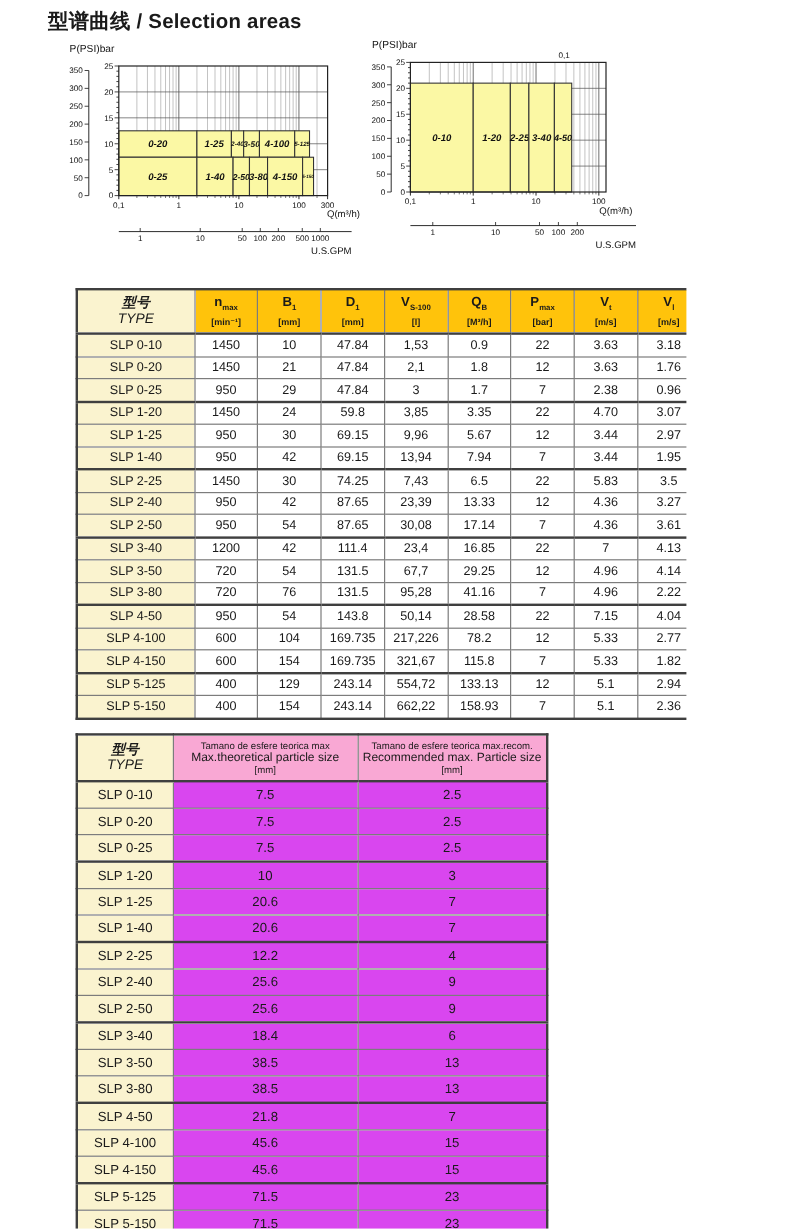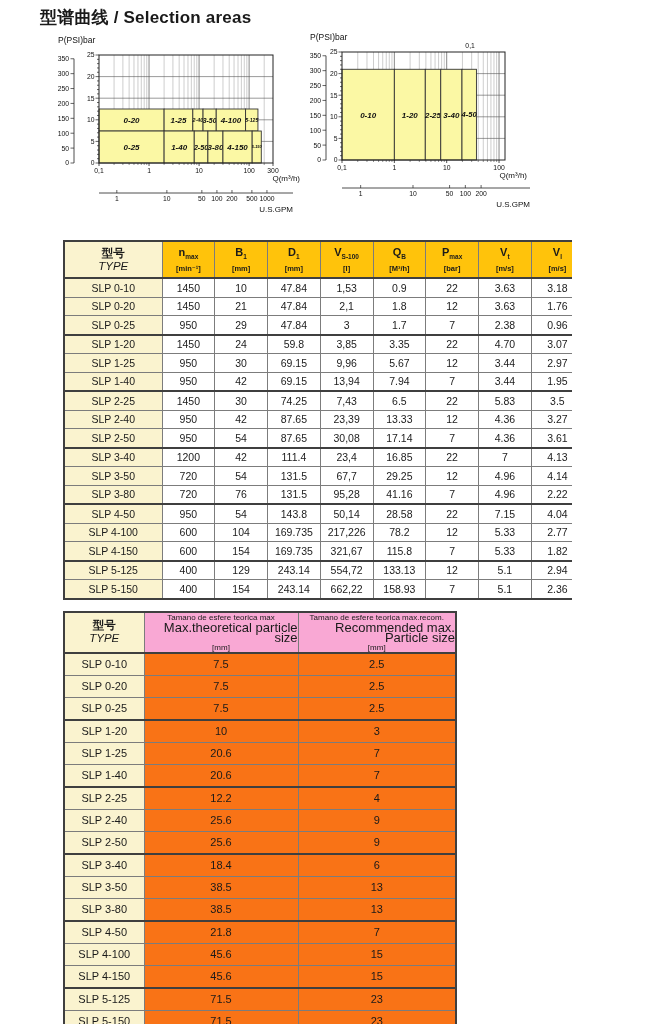--- a/index.html
+++ b/index.html
@@ -12,32 +12,32 @@
   .spec{position:absolute;left:63px;top:240px;width:520px;border:2px solid #3f3f3f;}
   .spec th,.spec td{border:1px solid #7c7c7c;text-align:center;vertical-align:middle;padding:0;overflow:hidden;}
   .spec thead th{background:#FFC30B;height:35px;font-weight:bold;border-bottom:2px solid #3f3f3f;}
   .spec th.type-h{background:#FAF3CF;}
   .spec td{height:17.5px;font-size:10.5px;background:#fff;}
   .spec td.lbl{background:#FAF3CF;}
   .spec tr.grp td{border-bottom:2px solid #3f3f3f;}
   .sym{font-size:11px;line-height:12px;font-weight:bold;}
   .sym sub{font-size:6.5px;}
   .unit{font-size:7.5px;line-height:9px;font-weight:bold;}
-  .cn{font-size:11.5px;line-height:13px;font-weight:bold;}
+  .cn{font-size:11.5px;line-height:13px;font-weight:bold;font-style:italic;}
   .en{font-size:11.5px;line-height:13px;font-style:italic;font-weight:normal;}
   
   .part{position:absolute;left:63px;top:611px;width:392px;border:2px solid #3f3f3f;}
   .part th,.part td{border:1px solid #7c7c7c;text-align:center;vertical-align:middle;padding:0;overflow:hidden;}
   .part thead th{background:#f9a8d4;height:37px;font-weight:normal;border-bottom:2px solid #3f3f3f;}
   .part th.type-h{background:#FAF3CF;}
-  .part td{height:21px;font-size:11px;background:#f97316;}
+  .part td{height:21px;font-size:11px;background:#d946ef;}
   .part td.lbl{background:#FAF3CF;}
   .part tr.grp td{border-bottom:2px solid #3f3f3f;}
   .h3l1{font-size:8px;line-height:9.5px;}
-  .h3l2{font-size:13px;line-height:10px;text-align:right;}
+  .h3l2{font-size:10px;line-height:10px;}
   .h3u{font-size:8px;line-height:9px;}
 </style>
 </head>
 <body>
 
 <div class="page">
   <div class="title">型谱曲线 / Selection areas</div>
 
   <svg class="chart" style="left:48px;top:28px;" width="260" height="192" viewBox="0 0 260 192">
       <line x1="66.06396107827298" y1="27" x2="66.06396107827298" y2="135" stroke="#9a9a9a" stroke-width="0.5"></line>

